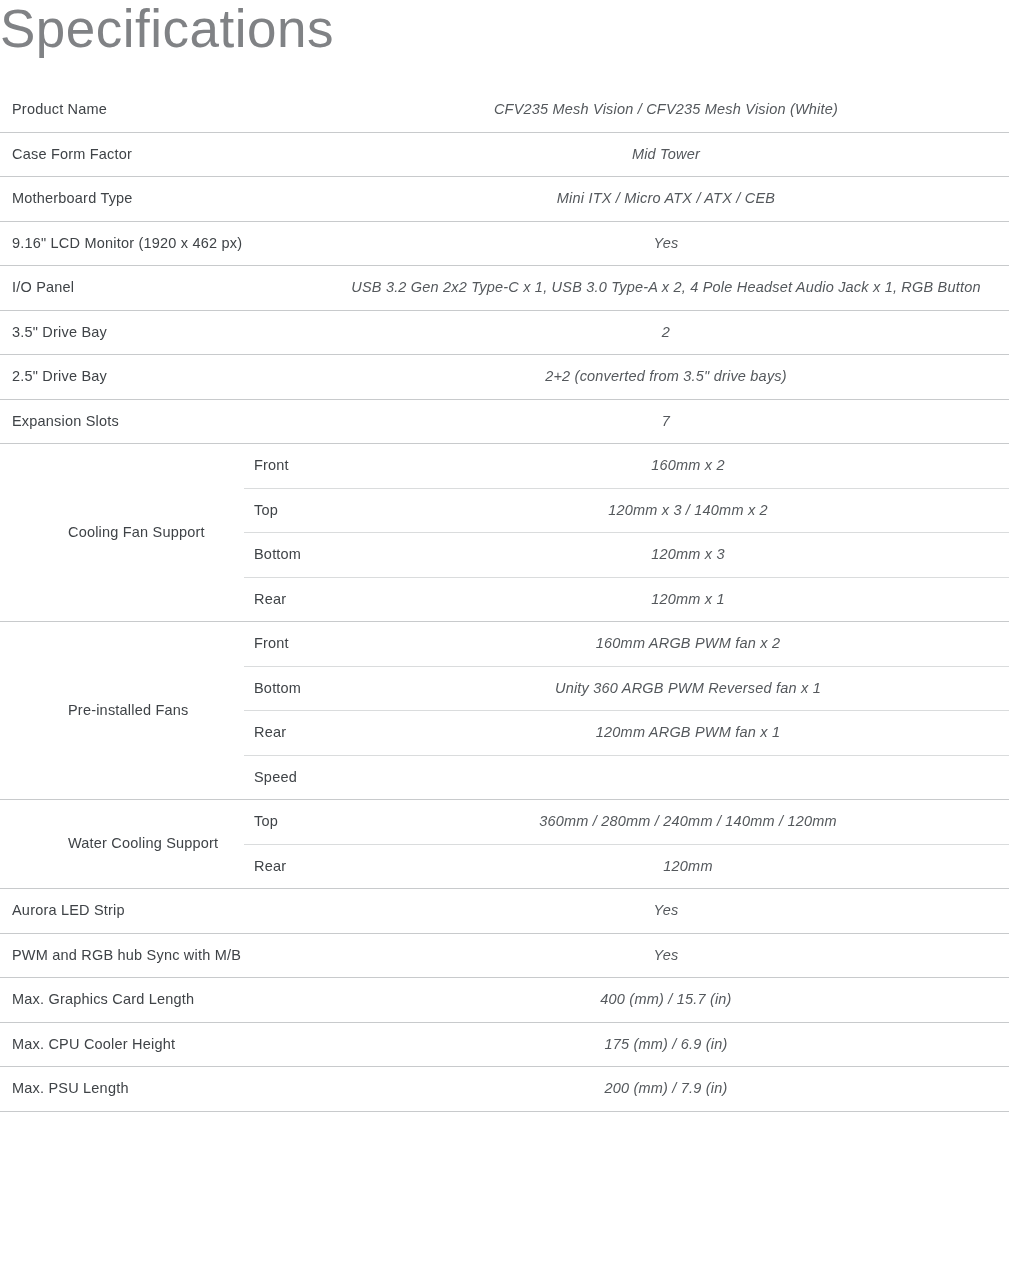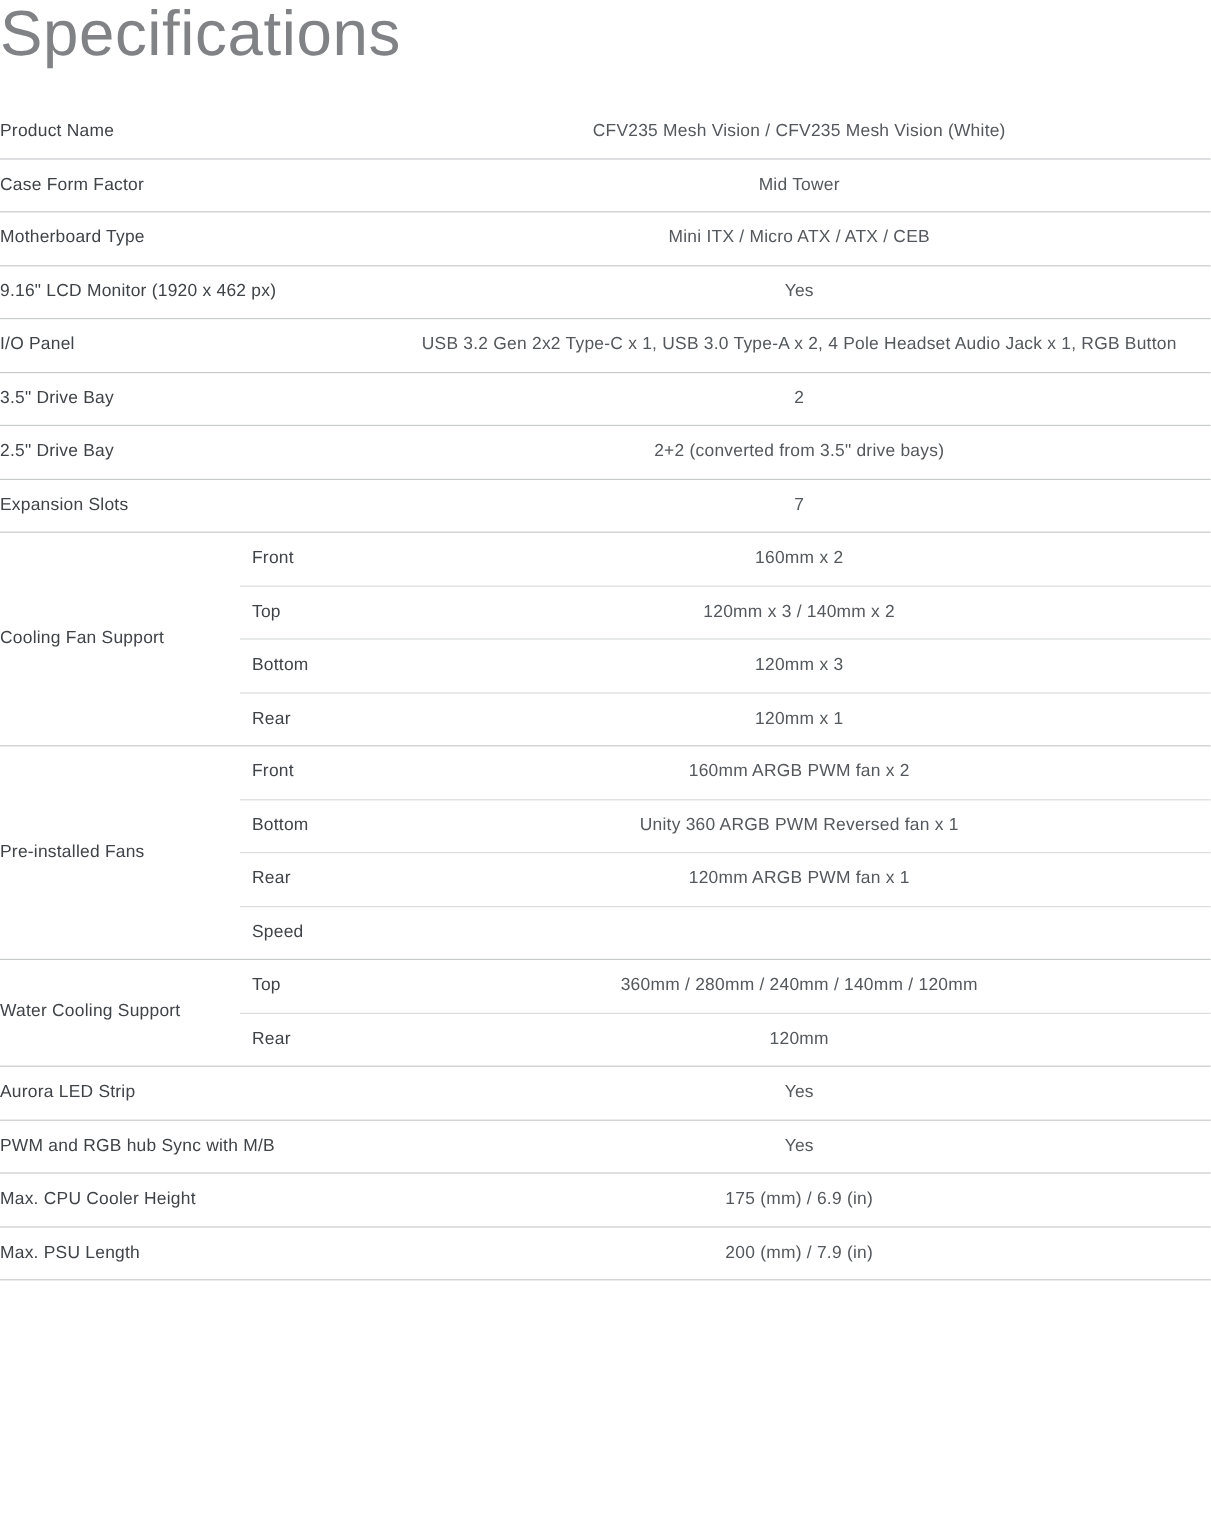--- a/index.html
+++ b/index.html
@@ -40,30 +40,31 @@
   }
   .cell{
     padding:11px 8px;
     line-height:21.5px;
   }
   .mainlabel{
     width:323px;
     flex:none;
     display:flex;
     align-items:center;
-    padding-left:0;
+    padding-left:12px;
     color:var(--label-color);
   }
   .seclabel{
     width:200px;
     flex:none;
     display:flex;
     align-items:center;
-    padding-left:0;
+    padding-left:24px;
     color:var(--label-color);
+    margin-left:44px;
   }
   .subrows{
     flex:1;
     display:flex;
     flex-direction:column;
   }
   .subrow{
     display:flex;
   }
   .subrow + .subrow{
@@ -79,20 +80,21 @@
     text-align:right;
   }
   .value{
     flex:1;
     display:flex;
     flex-direction:column;
     justify-content:center;
     align-items:center;
     text-align:center;
     color:var(--value-color);
+    font-style:italic;
   }
   .vline{
     white-space:nowrap;
   }
 </style>
 </head>
 <body>
 
 <h1 class="page-title">Specifications</h1>
 
@@ -223,20 +225,26 @@
         <div class="vline">Yes</div>
       </div>
     </div>
     <div class="row">
       <div class="cell mainlabel">PWM and RGB hub Sync with M/B</div>
       <div class="cell value">
         <div class="vline">Yes</div>
       </div>
     </div>
     <div class="row">
+      <div class="cell mainlabel">Max. Graphics Card Length</div>
+      <div class="cell value">
+        <div class="vline">400 (mm) / 15.7 (in)</div>
+      </div>
+    </div>
+    <div class="row">
       <div class="cell mainlabel">Max. CPU Cooler Height</div>
       <div class="cell value">
         <div class="vline">175 (mm) / 6.9 (in)</div>
       </div>
     </div>
     <div class="row">
       <div class="cell mainlabel">Max. PSU Length</div>
       <div class="cell value">
         <div class="vline">200 (mm) / 7.9 (in)</div>
       </div>

